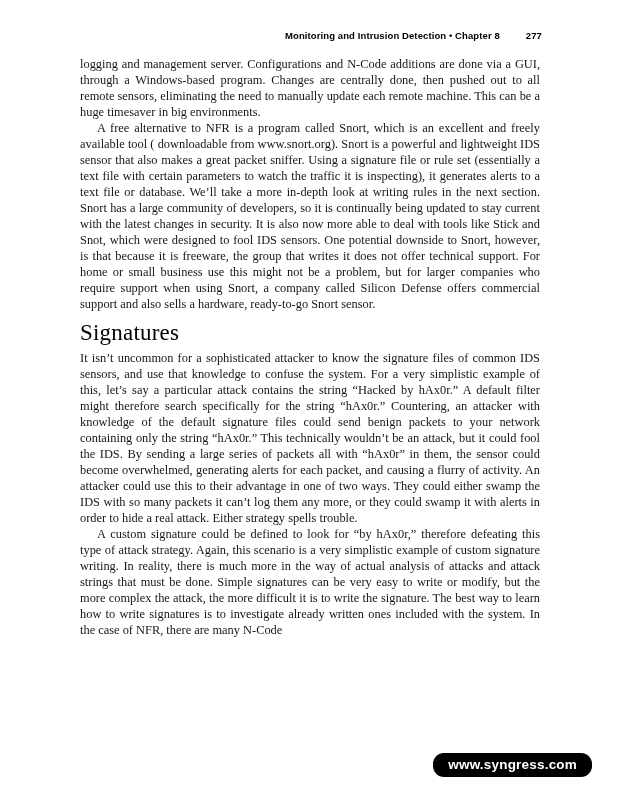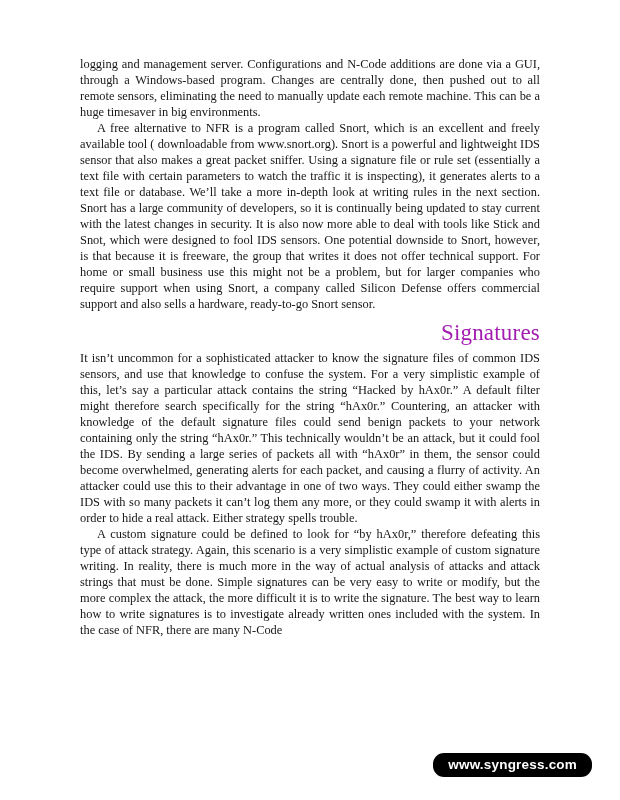--- a/index.html
+++ b/index.html
@@ -53,22 +53,22 @@
   }
   .para.indent {
     text-indent: 17px;
   }
   .section-heading {
     font-family: "Liberation Serif", serif;
     font-size: 23px;
     font-weight: normal;
     letter-spacing: 0.2px;
     margin: 13px 0 9px 0;
-    text-align: right;
-    color: #a21caf;
+    text-align: left;
+    color: #000000;
   }
   .footer-badge {
     position: absolute;
     right: 28px;
     bottom: 23px;
     background: #000000;
     color: #ffffff;
     border-radius: 11px;
     padding: 4px 15px 5px 15px;
     font-family: "Liberation Sans", sans-serif;
@@ -76,20 +76,24 @@
     font-weight: bold;
     letter-spacing: 0.2px;
     white-space: nowrap;
   }
 </style>
 </head>
 <body>
 
 <div class="page">
 
+  <div class="running-header">
+    <span class="running-title">Monitoring and Intrusion Detection • Chapter 8</span>
+    <span class="page-number">277</span>
+  </div>
 
   <div class="body-text">
     <p class="para no-indent">logging and management server. Configurations and N-Code additions are done via a GUI, through a Windows-based program. Changes are centrally done, then pushed out to all remote sensors, eliminating the need to manually update each remote machine. This can be a huge timesaver in big environments.</p>
     <p class="para indent">A free alternative to NFR is a program called Snort, which is an excellent and freely available tool ( downloadable from www.snort.org). Snort is a powerful and lightweight IDS sensor that also makes a great packet sniffer. Using a signature file or rule set (essentially a text file with certain parameters to watch the traffic it is inspecting), it generates alerts to a text file or database. We’ll take a more in-depth look at writing rules in the next section. Snort has a large community of developers, so it is continually being updated to stay current with the latest changes in security. It is also now more able to deal with tools like Stick and Snot, which were designed to fool IDS sensors. One potential downside to Snort, however, is that because it is freeware, the group that writes it does not offer technical support. For home or small business use this might not be a problem, but for larger companies who require support when using Snort, a company called Silicon Defense offers commercial support and also sells a hardware, ready-to-go Snort sensor.</p>
     <h1 class="section-heading">Signatures</h1>
     <p class="para no-indent">It isn’t uncommon for a sophisticated attacker to know the signature files of common IDS sensors, and use that knowledge to confuse the system. For a very simplistic example of this, let’s say a particular attack contains the string “Hacked by hAx0r.” A default filter might therefore search specifically for the string “hAx0r.” Countering, an attacker with knowledge of the default signature files could send benign packets to your network containing only the string “hAx0r.” This technically wouldn’t be an attack, but it could fool the IDS. By sending a large series of packets all with “hAx0r” in them, the sensor could become overwhelmed, generating alerts for each packet, and causing a flurry of activity. An attacker could use this to their advantage in one of two ways. They could either swamp the IDS with so many packets it can’t log them any more, or they could swamp it with alerts in order to hide a real attack. Either strategy spells trouble.</p>
     <p class="para indent">A custom signature could be defined to look for “by hAx0r,” therefore defeating this type of attack strategy. Again, this scenario is a very simplistic example of custom signature writing. In reality, there is much more in the way of actual analysis of attacks and attack strings that must be done. Simple signatures can be very easy to write or modify, but the more complex the attack, the more difficult it is to write the signature. The best way to learn how to write signatures is to investigate already written ones included with the system. In the case of NFR, there are many N-Code</p>
   </div>
 
   <div class="footer-badge">

